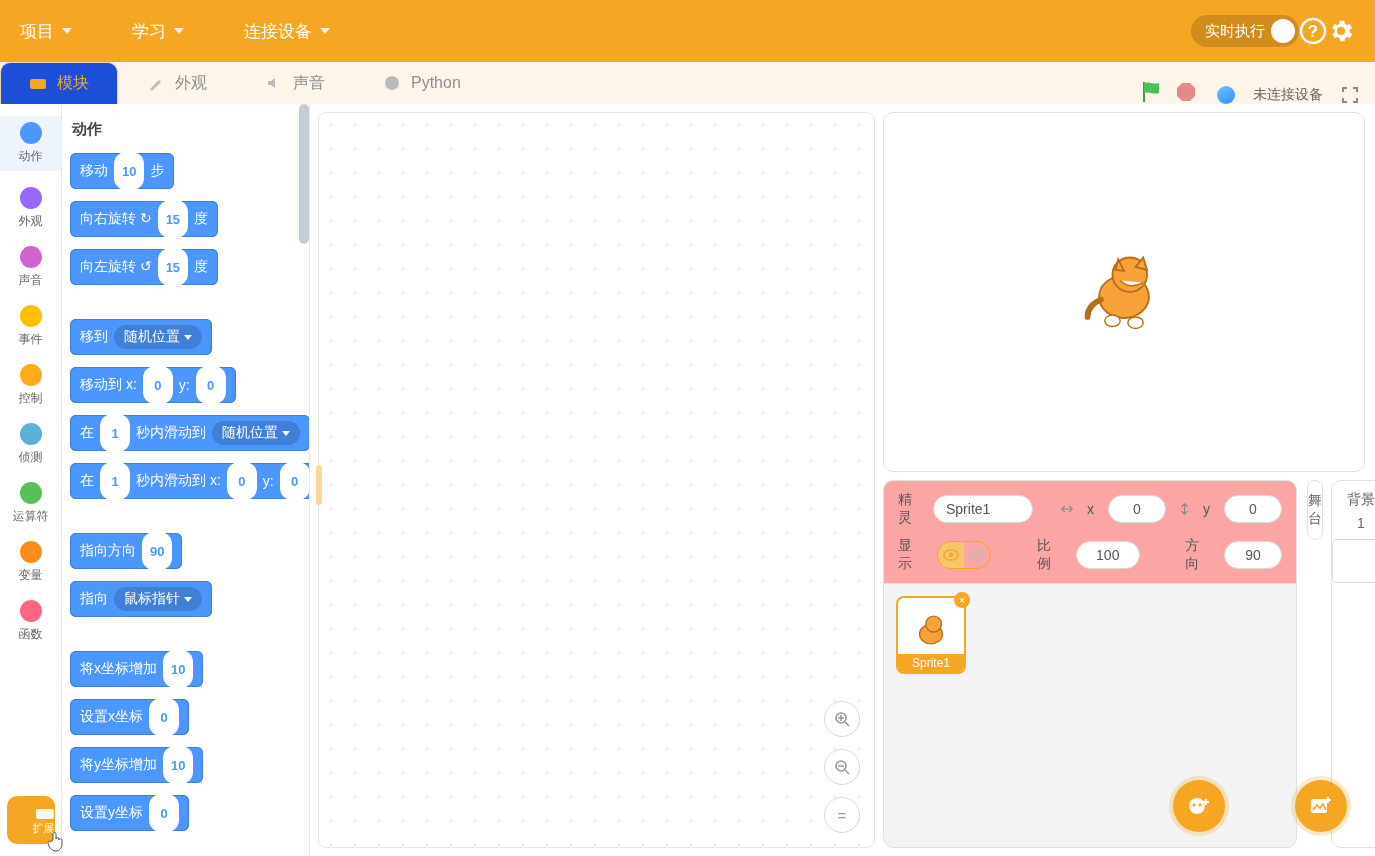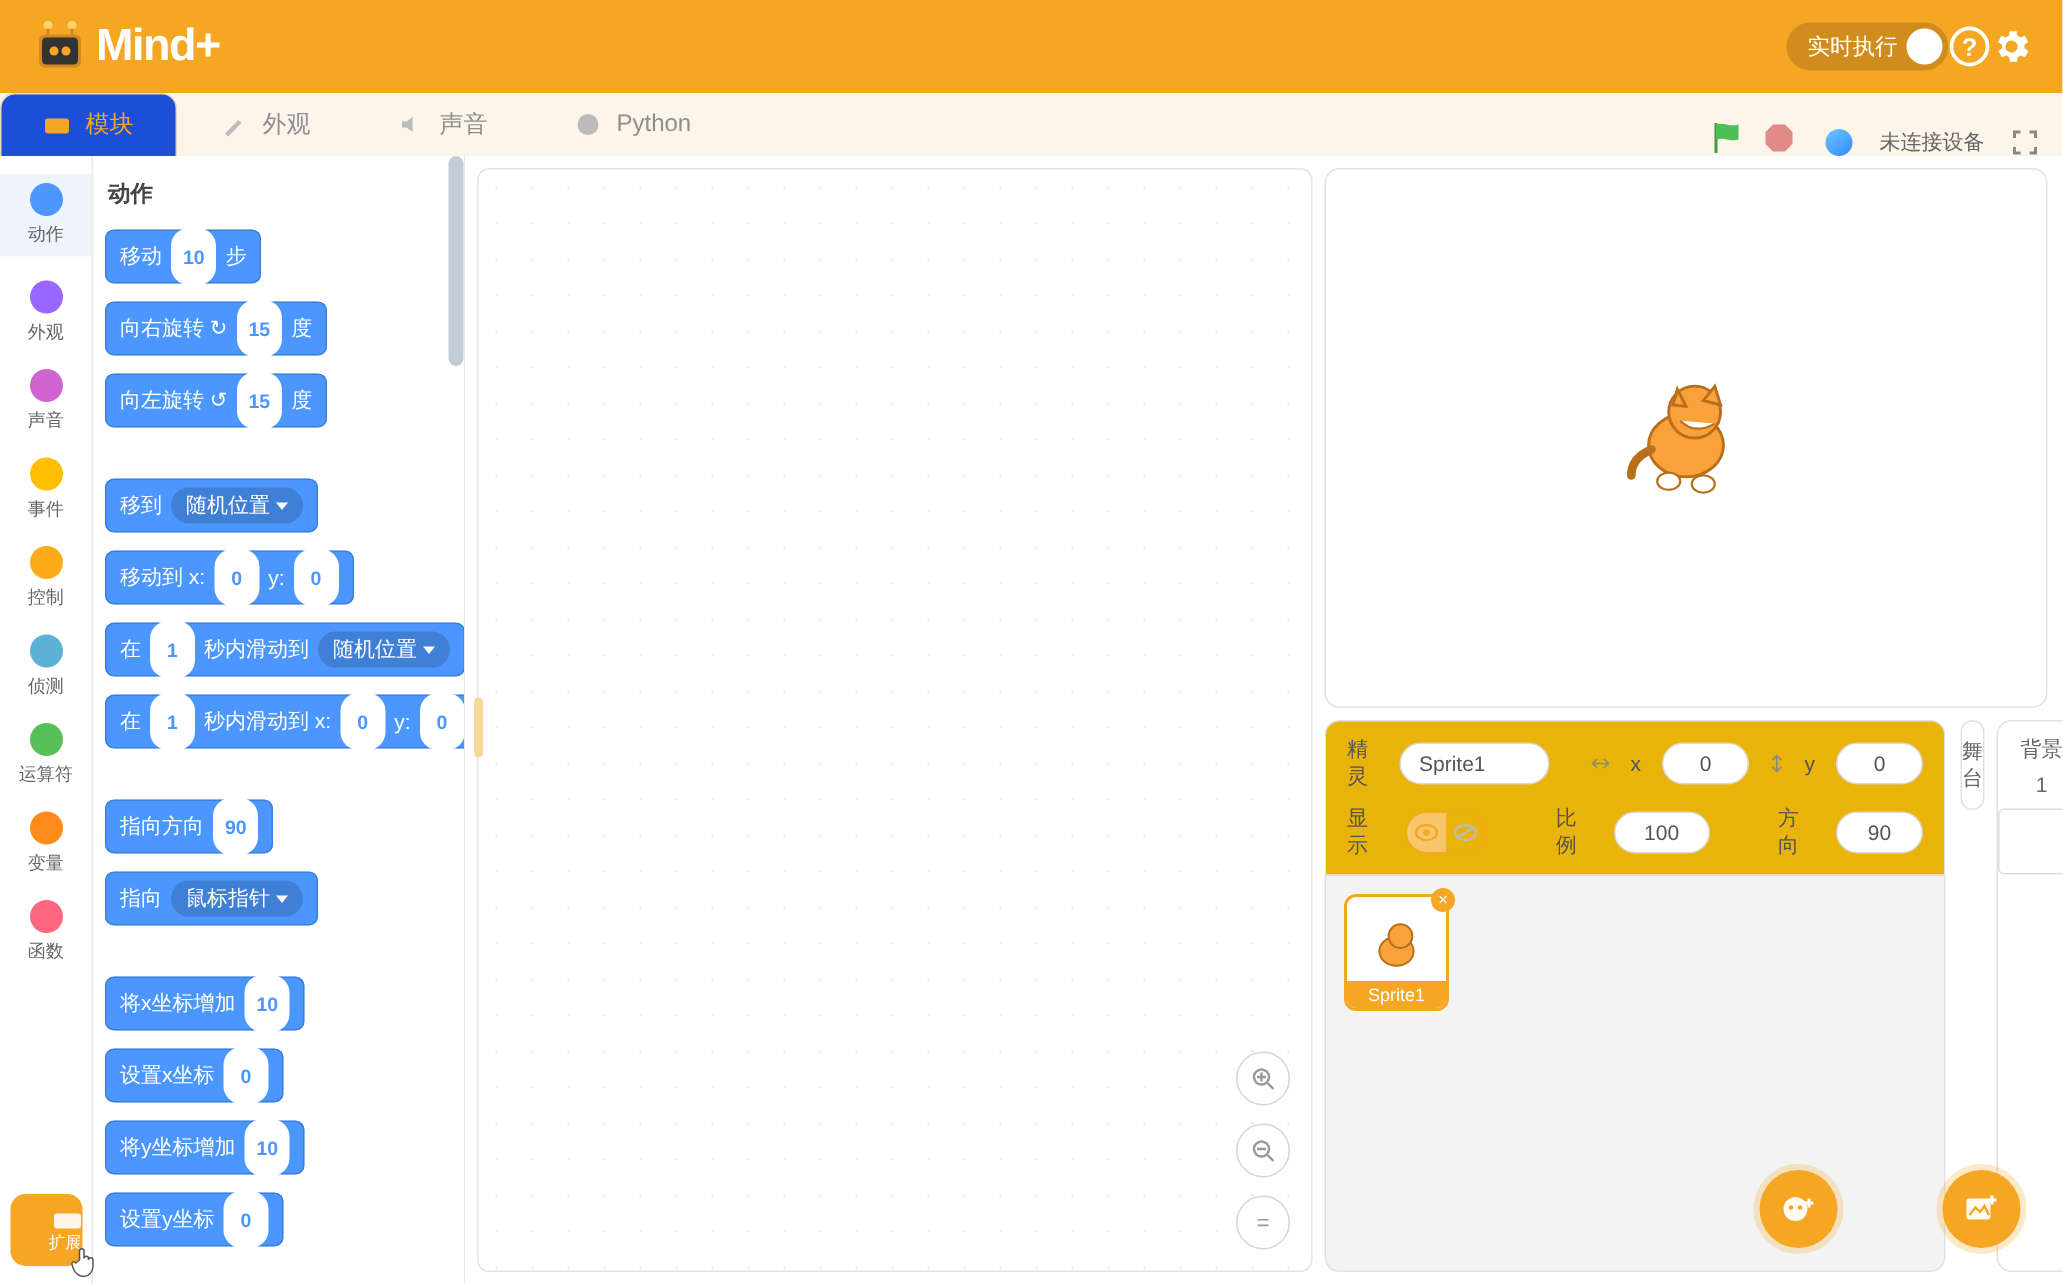--- a/index.html
+++ b/index.html
@@ -46,21 +46,21 @@
     background-image:radial-gradient(#e5e5e5 1px,transparent 1px);background-size:24px 24px;background-color:#fff}
   .ws-ctrl{position:absolute;right:14px;bottom:14px;display:flex;flex-direction:column;gap:12px}
   .ws-btn{width:36px;height:36px;border:1px solid #d6d6d6;border-radius:50%;background:#fff;display:flex;align-items:center;justify-content:center;color:#8a8a8a;cursor:pointer}
   .ws-divider{width:6px;background:#f7d89a;border-radius:3px;position:absolute;left:-3px;top:48%;height:40px}
   
   .right-col{width:500px;display:flex;flex-direction:column;padding:8px 10px 8px 8px;gap:8px}
   .stage-wrap{height:360px;border:1px solid #e1e1e1;border-radius:10px;background:#fff;position:relative;display:flex;align-items:center;justify-content:center}
   .cat-sprite{width:96px;height:96px}
   .lower{display:flex;gap:10px;flex:1;min-height:0}
   .sprite-panel{flex:1;display:flex;flex-direction:column}
-  .sp-top{border:1px solid #e1e1e1;border-bottom:none;border-radius:10px 10px 0 0;background:#eab308;padding:10px 14px;display:flex;flex-direction:column;gap:10px}
+  .sp-top{border:1px solid #e1e1e1;border-bottom:none;border-radius:10px 10px 0 0;background:#fca5a5;padding:10px 14px;display:flex;flex-direction:column;gap:10px}
   .sp-row{display:flex;align-items:center;gap:14px}
   .sp-label{font-size:14px;color:#555}
   .sp-input{border:1px solid #d9d9d9;border-radius:16px;height:28px;padding:0 12px;width:92px;font-size:14px;color:#555;background:#fff;text-align:center}
   .sp-input.name{text-align:left;width:100px}
   .toggle-pair{display:flex;border:1px solid #f5a623;border-radius:16px;overflow:hidden}
   .tp{width:30px;height:26px;display:flex;align-items:center;justify-content:center}
   .tp.active{background:#f7c56a}
   .sp-grid{flex:1;background:#f3f3f3;border:1px solid #e1e1e1;border-radius:0 0 10px 10px;padding:12px;position:relative;overflow:auto}
   .sp-card{width:70px;height:78px;border:2px solid #f5a623;border-radius:8px;background:#fff;display:flex;flex-direction:column;align-items:center;justify-content:flex-end;position:relative;cursor:pointer}
   .sp-card .lbl{background:#f5a623;color:#fff;font-size:12px;width:100%;text-align:center;border-radius:0 0 6px 6px;padding:2px 0}
@@ -70,31 +70,33 @@
   .stage-box .thumb{width:58px;height:44px;background:#fff;border:1px solid #dcdcdc;border-radius:4px;margin-top:8px}
   .fab{width:52px;height:52px;border-radius:50%;background:#f5a623;box-shadow:0 0 0 4px rgba(245,166,35,.25);display:flex;align-items:center;justify-content:center;color:#fff;cursor:pointer}
   .fabs{position:absolute;bottom:16px;right:18px;display:flex;gap:70px}
   .flag-stop{display:flex;gap:12px;align-items:center}
   svg{display:block}
 </style>
 </head>
 <body>
 
 <div class="topbar">
-  <div class="logo">
-    <svg width="40" height="40" viewBox="0 0 40 40">
-      <rect x="6" y="12" width="28" height="22" rx="4" fill="#d48920"></rect>
-      <rect x="8" y="14" width="24" height="18" rx="3" fill="#333"></rect>
-      <circle cx="16" cy="23" r="3" fill="#f5a623"></circle>
-        <circle cx="24" cy="23" r="3" fill="#f5a623"></circle>
-      <circle cx="12" cy="6" r="3" fill="#ffd46b"></circle>
-        <circle cx="28" cy="6" r="3" fill="#ffd46b"></circle>
-      <path d="M12 8 v5 M28 8 v5" stroke="#d48920" stroke-width="2"></path>
-    </svg>
-    <span class="logo-text">Mind+</span>
+  <div class="menus">
+    <div class="menu-item">
+        <span>项目</span>
+        <span class="chev"></span>
+      </div>
+    <div class="menu-item">
+        <span>学习</span>
+        <span class="chev"></span>
+      </div>
+    <div class="menu-item">
+        <span>连接设备</span>
+        <span class="chev"></span>
+      </div>
   </div>
   <div class="top-right">
     <div class="rt-toggle">
       <span>实时执行</span>
       <div class="rt-knob"></div>
     </div>
     <span class="icon-btn">
       <svg width="28" height="28" viewBox="0 0 28 28">
           <circle cx="14" cy="14" r="12" fill="none" stroke="#fff" stroke-width="2.5"></circle>
           <text x="14" y="20" text-anchor="middle" fill="#fff" font-size="17" font-weight="700">?</text>

